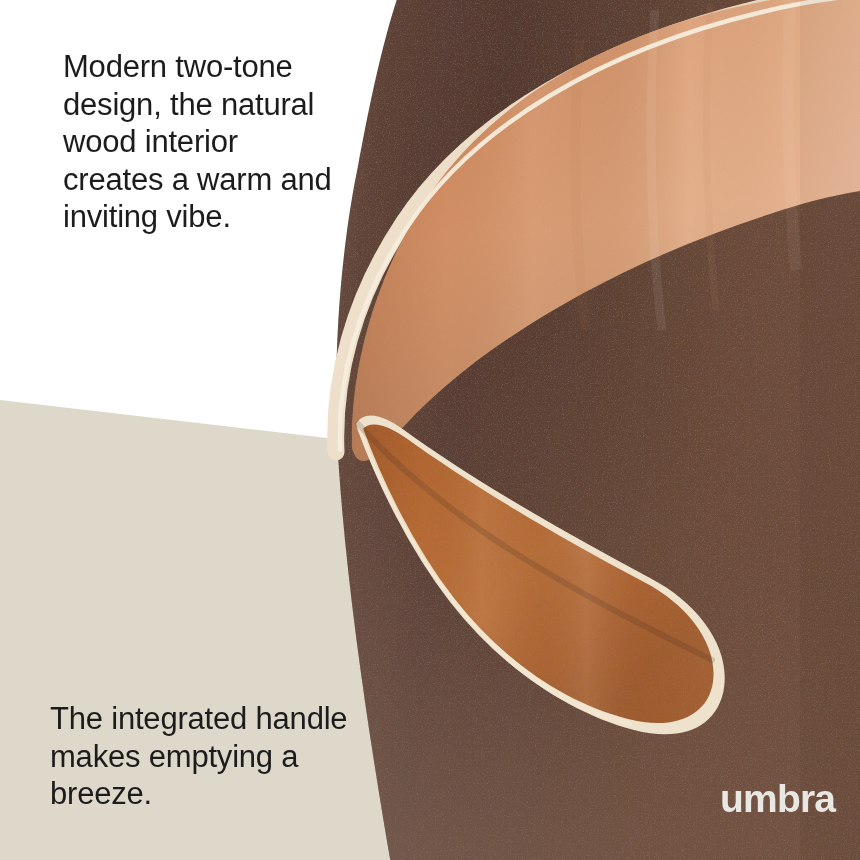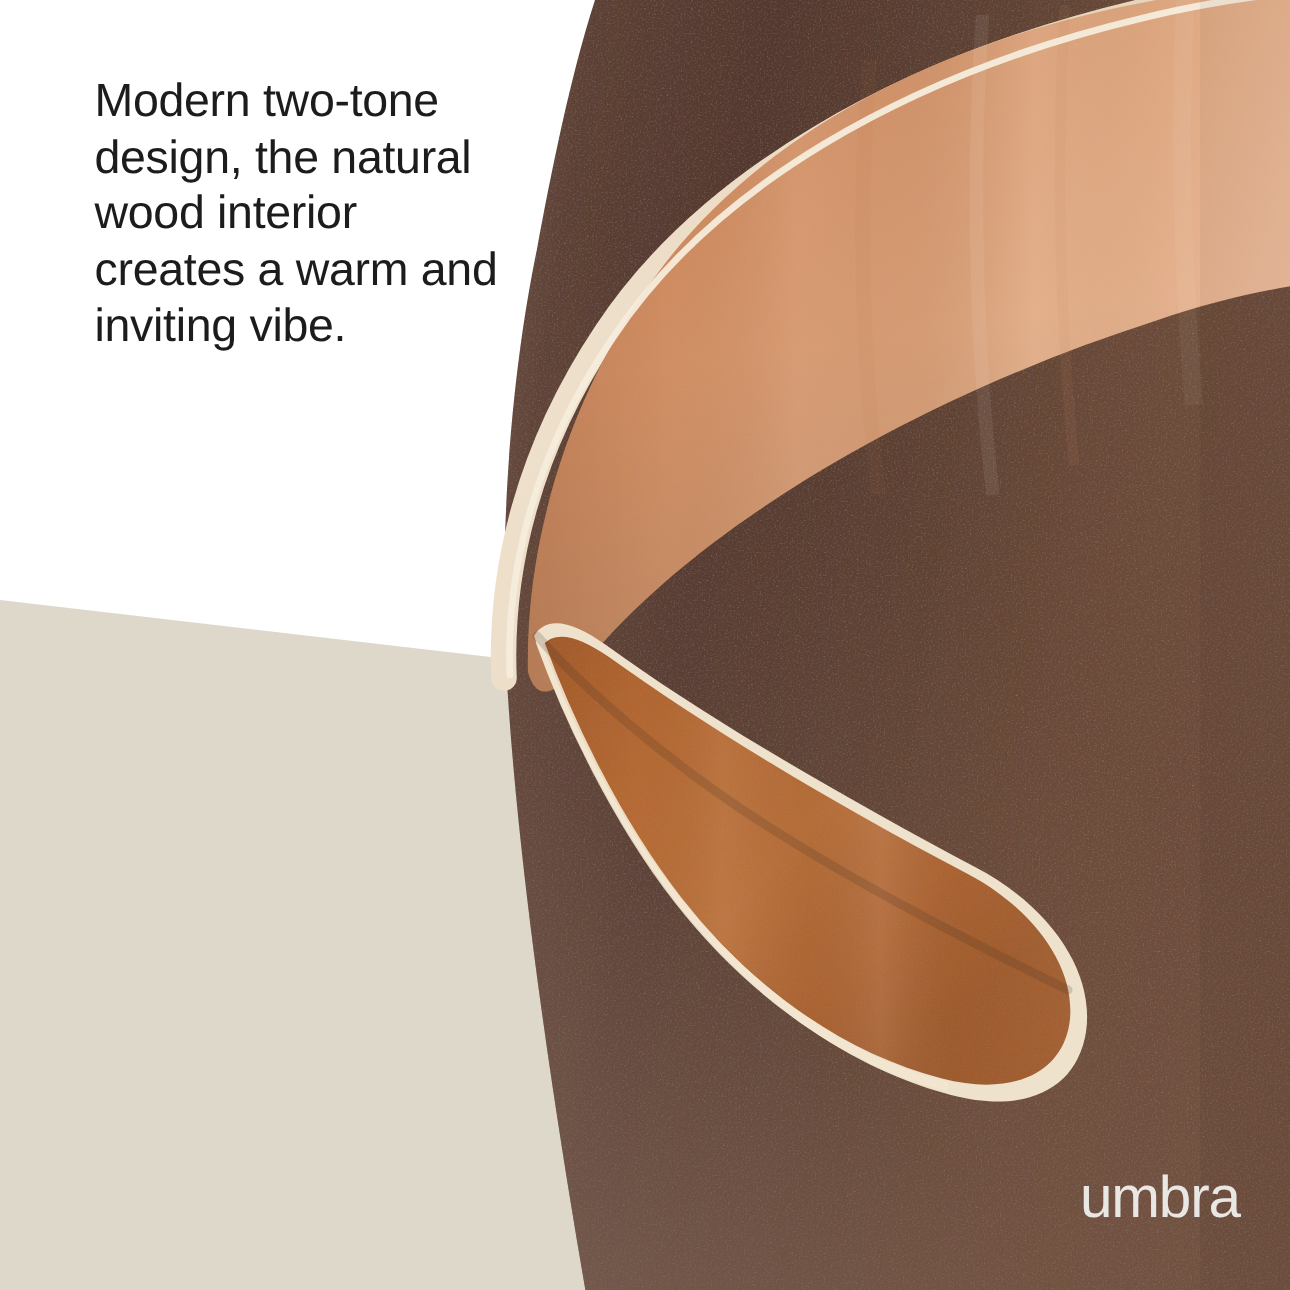--- a/index.html
+++ b/index.html
@@ -45,21 +45,21 @@
   }
   #brand-logo {
     position: absolute;
     left: 720px;
     top: 779px;
     color: #e9e7e3;
     font-family: "Liberation Sans", sans-serif;
     font-size: 39px;
     line-height: 39px;
     letter-spacing: -0.8px;
-    font-weight: 400;
+    font-weight: 700;
   }
 </style>
 </head>
 <body>
 
 <div id="canvas">
 
   <svg id="photo-svg" viewBox="0 0 860 860" preserveAspectRatio="none">
     <defs>
 
@@ -252,16 +252,17 @@
                  C 392,462 452,514 520,556
                  C 590,600 660,634 712,660" fill="none" stroke="#3f2a20" stroke-width="6" stroke-linecap="round" opacity="0.18"></path>
       </g>
 
       <path d="M 800,-10 L 880,-10 L 880,870 L 800,870 Z" fill="#000000" opacity="0.04"></path>
     </g>
   </svg>
 
   <div class="caption" id="caption-top">Modern two-tone design, the natural wood interior creates a warm and inviting vibe.</div>
 
+  <div class="caption" id="caption-bottom">The integrated handle makes emptying a breeze.</div>
 
   <div id="brand-logo">umbra</div>
 
 </div>
 
 </body></html>

